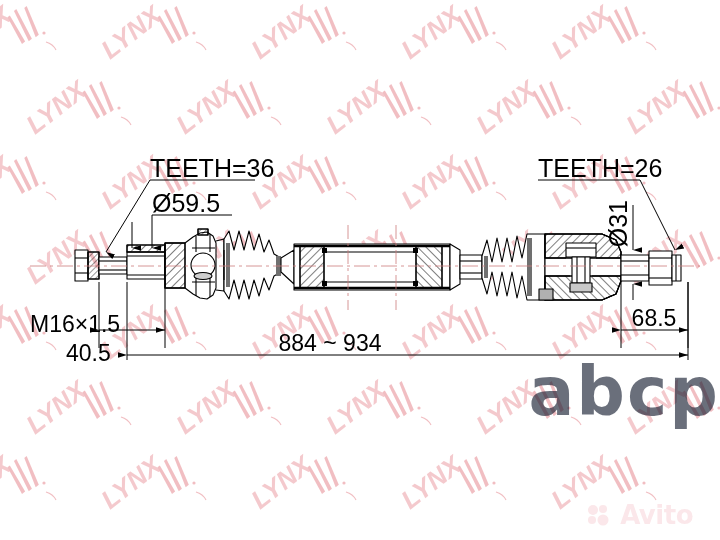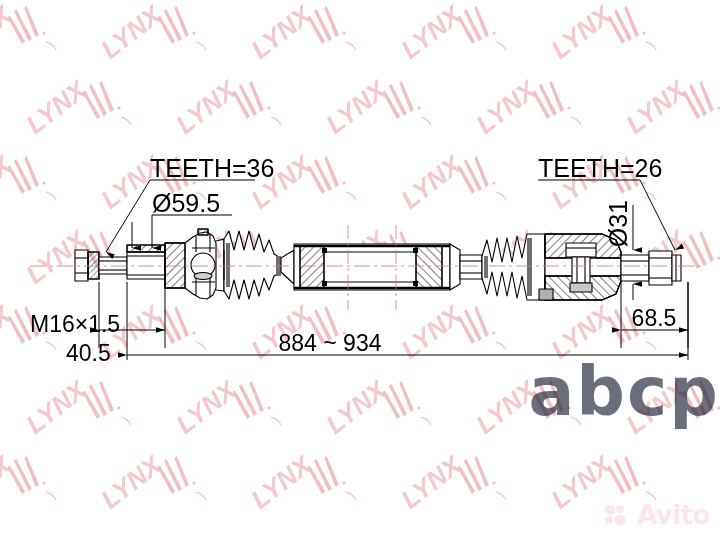--- a/index.html
+++ b/index.html
@@ -32,21 +32,21 @@
     font-weight: 700;
     letter-spacing: 2px;
     color: #0f172a;
     opacity: 0.62;
     z-index: 2;
     pointer-events: none;
     user-select: none;
   }
   #watermark-avito {
     position: absolute;
-    right: 10px;
+    right: 27px;
     bottom: 10px;
     z-index: 4;
     display: flex;
     align-items: center;
     gap: 10px;
     opacity: 0.30;
     pointer-events: none;
     user-select: none;
   }
   #watermark-avito .avito-text {

